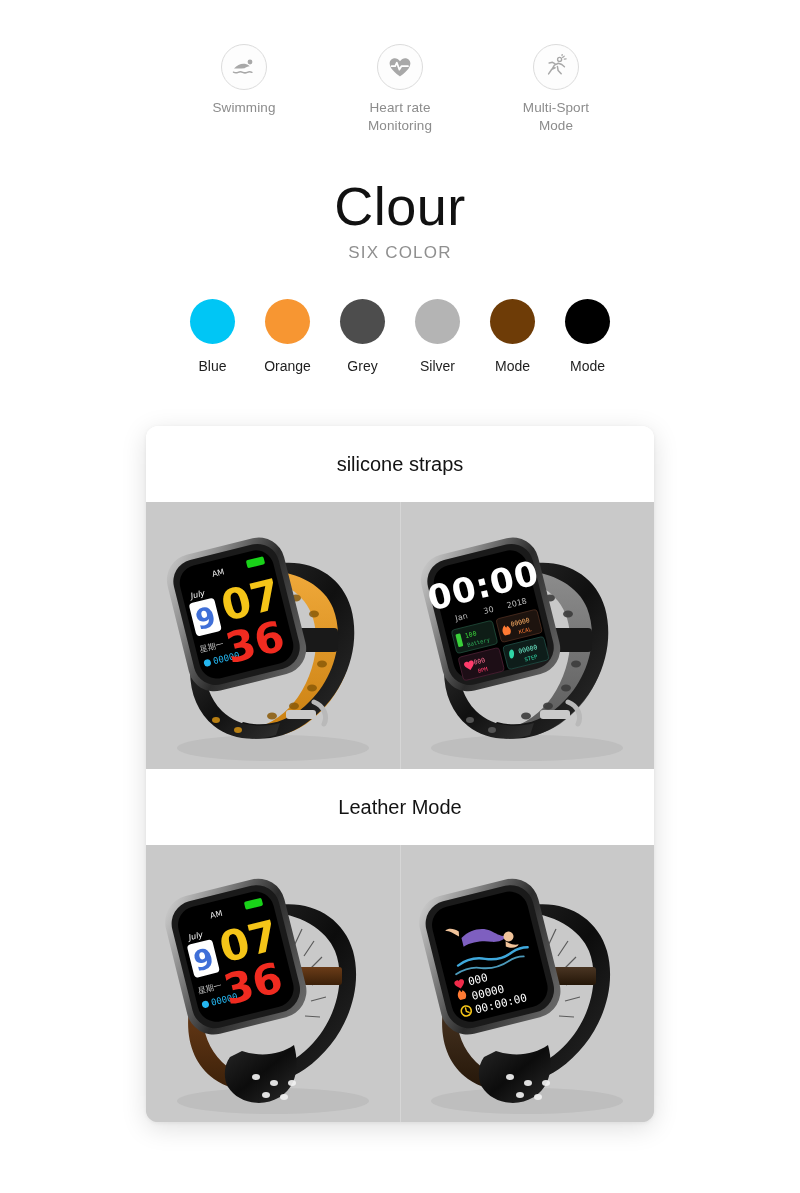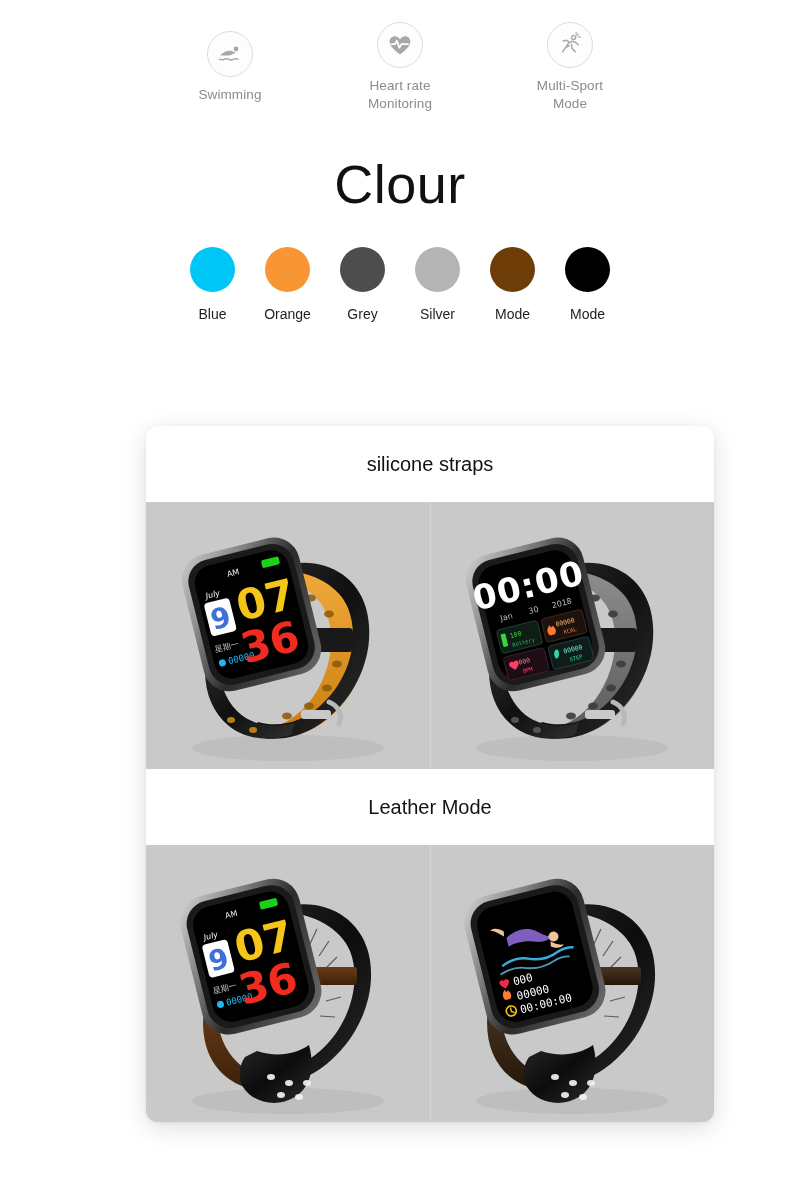--- a/index.html
+++ b/index.html
@@ -13,23 +13,23 @@
     font-family: "Liberation Sans", sans-serif;
     color: #333;
     overflow: hidden;
     position: relative;
   }
 
   
   .features {
     display: flex;
     justify-content: center;
-    align-items: center;
-    gap: 54px;
-    padding-top: 22px;
+    align-items: flex-start;
+    gap: 40px;
+    padding-top: 44px;
   }
   .feature {
     width: 116px;
     display: flex;
     flex-direction: column;
     align-items: center;
   }
   .feature-icon {
     width: 44px;
     height: 44px;
@@ -93,21 +93,21 @@
     font-size: 14px;
     color: #1e1e1e;
     white-space: nowrap;
   }
 
   
   .card {
     position: absolute;
     left: 146px;
     top: 426px;
-    width: 568px;
+    width: 508px;
     background: #ffffff;
     border-radius: 12px;
     box-shadow: 0 6px 26px rgba(0,0,0,.13), 0 1px 4px rgba(0,0,0,.06);
     overflow: hidden;
   }
   .card-heading {
     height: 76px;
     display: flex;
     align-items: center;
     justify-content: center;
@@ -172,20 +172,21 @@
         <path d="M19.6 3.4l1.6-1.2M21.2 5.2l2-.4M19 1.6l.2-1.3" stroke="#a8a8a8" stroke-width="1.2" stroke-linecap="round"></path>
         <path d="M15.4 9.2l-4 1.9-2 3.6M15.4 9.2l3.4 1.3 2.6 2.3M14.4 12.4l.7 4 3.1 3.3M12.1 13.8l-3.3 1.5-3.2 4.6M6.2 9.1l3.3-.8 2.3 1.4" fill="none" stroke="#a8a8a8" stroke-width="1.5" stroke-linecap="round" stroke-linejoin="round"></path>
       </svg>
     </div>
     <div class="feature-label">Multi-Sport<br>Mode</div>
   </div>
 </div>
 
 <div class="brand">
   <div class="brand-title">Clour</div>
+  <div class="brand-sub">SIX COLOR</div>
 </div>
 
 <div class="colors">
   <div class="color">
     <div class="color-dot" style="background: rgb(0, 198, 245);"></div>
     <div class="color-label">Blue</div>
   </div>
   <div class="color">
     <div class="color-dot" style="background: rgb(247, 150, 50);"></div>
     <div class="color-label">Orange</div>

